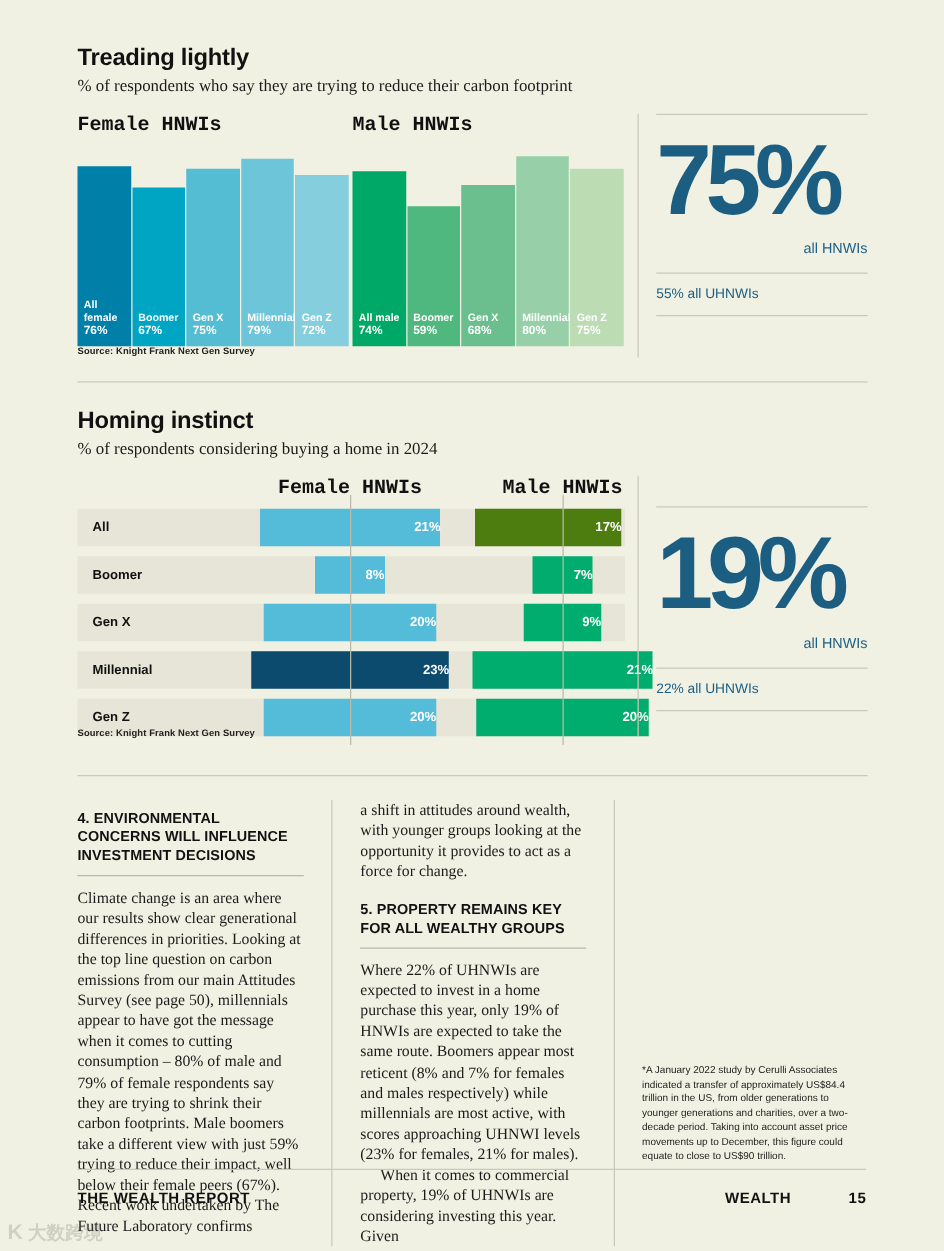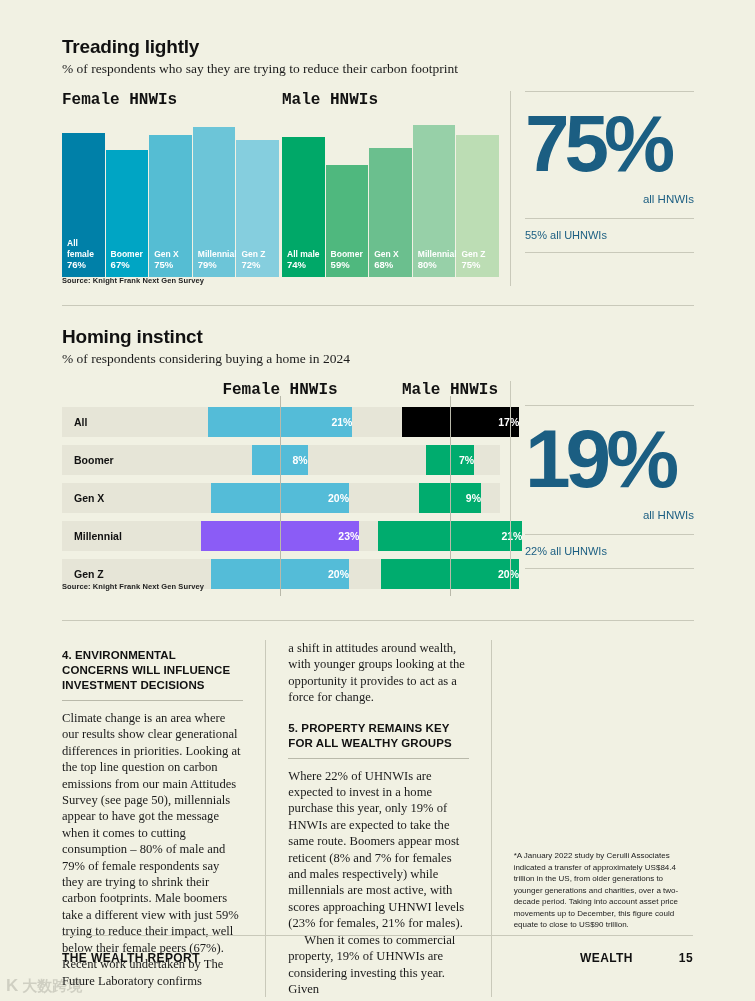--- a/index.html
+++ b/index.html
@@ -237,21 +237,21 @@
         <div class="grp-label" id="lbl-fem2" style="left:218px;">Female HNWIs</div>
         <div class="grp-label" id="lbl-male2" style="left:388px;">Male HNWIs</div>
       </div>
       <div id="hrows">
           <div class="hrow">
             <div class="band" style="width: 438px;"></div>
             <div class="rlabel">All</div>
             <div class="hbar" style="left: 145.55px; width: 144.9px; background: rgb(84, 188, 216);">
               <span>21%</span>
             </div>
-            <div class="hbar" style="left: 340px; width: 117.3px; background: #000000;">
+            <div class="hbar" style="left: 318px; width: 117.3px; background: #4d7c0f;">
               <span>17%</span>
             </div>
           </div>
           <div class="hrow">
             <div class="band" style="width: 438px;"></div>
             <div class="rlabel">Boomer</div>
             <div class="hbar" style="left: 190.4px; width: 55.2px; background: rgb(84, 188, 216);">
               <span>8%</span>
             </div>
             <div class="hbar" style="left: 363.85px; width: 48.3px; background: rgb(0, 172, 110);">
@@ -264,21 +264,21 @@
             <div class="hbar" style="left: 149px; width: 138px; background: rgb(84, 188, 216);">
               <span>20%</span>
             </div>
             <div class="hbar" style="left: 356.95px; width: 62.1px; background: rgb(0, 172, 110);">
               <span>9%</span>
             </div>
           </div>
           <div class="hrow">
             <div class="band" style="width: 438px;"></div>
             <div class="rlabel">Millennial</div>
-            <div class="hbar" style="left: 138.65px; width: 158.7px; background: #8b5cf6;">
+            <div class="hbar" style="left: 138.65px; width: 158.7px; background: #0c4a6e;">
               <span>23%</span>
             </div>
             <div class="hbar" style="left: 315.55px; width: 144.9px; background: rgb(0, 172, 110);">
               <span>21%</span>
             </div>
           </div>
           <div class="hrow">
             <div class="band" style="width: 438px;"></div>
             <div class="rlabel">Gen Z</div>
             <div class="hbar" style="left: 149px; width: 138px; background: rgb(84, 188, 216);">

